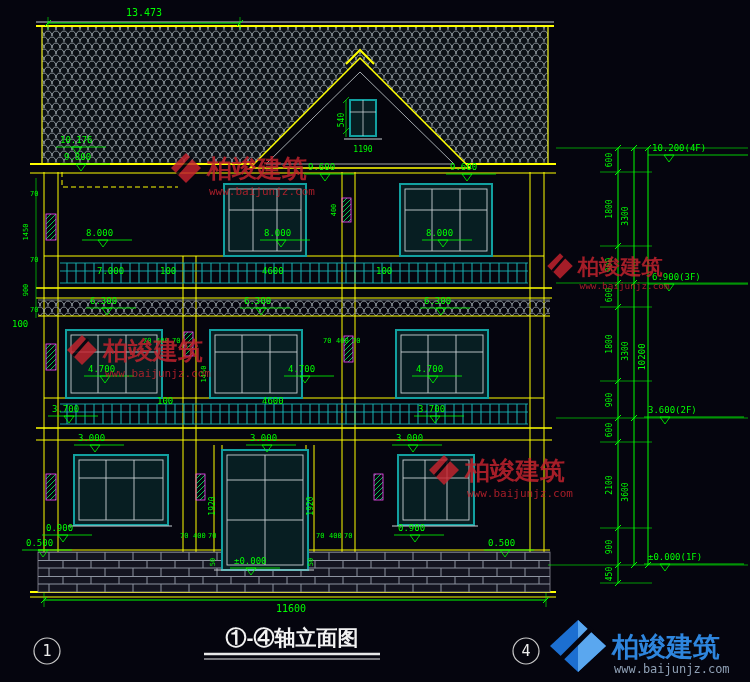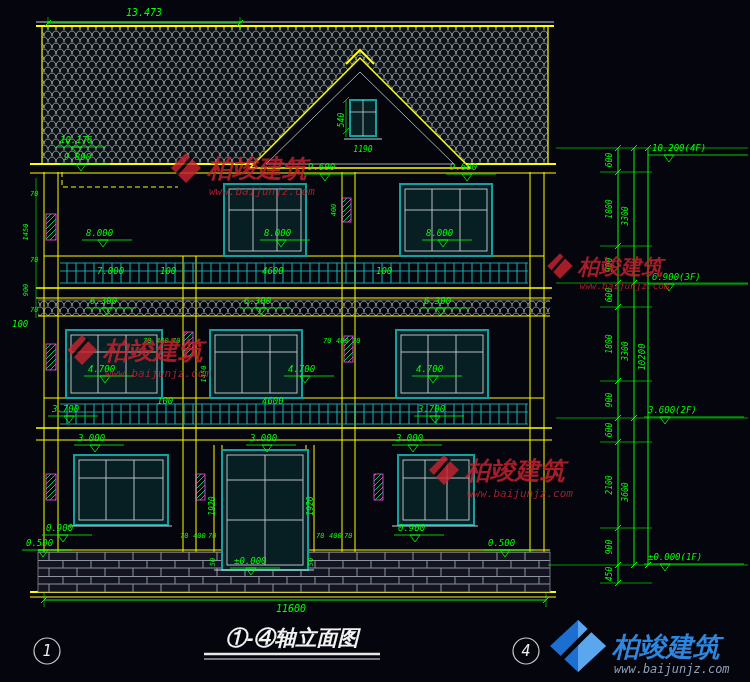--- a/index.html
+++ b/index.html
@@ -1,16 +1,16 @@
 <!DOCTYPE html>
 <html><head>
 <meta charset="utf-8">
 <style>
   html,body{margin:0;padding:0;background:#05050e;}
-  .canvas{position:relative;width:750px;height:682px;background:#e5e5e5;overflow:hidden;font-style:italic;}
+  .canvas{position:relative;width:750px;height:682px;background:#e5e5e5;overflow:hidden;}
   svg text{font-family:"DejaVu Sans Mono",monospace;}
   svg text.cjk{font-family:"Liberation Sans",sans-serif;}
 </style>
 </head>
 <body>
 
 <div class="canvas">
 <svg width="750" height="682" viewBox="0 0 750 682">
   <defs>
     <pattern id="tiles" width="16" height="12" patternUnits="userSpaceOnUse">

